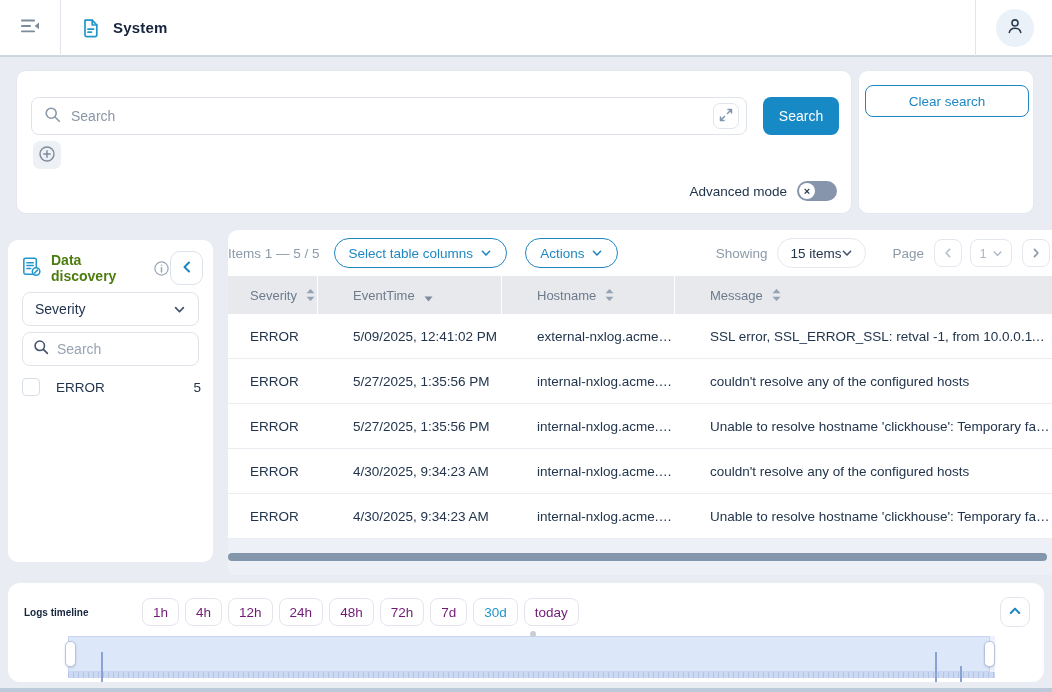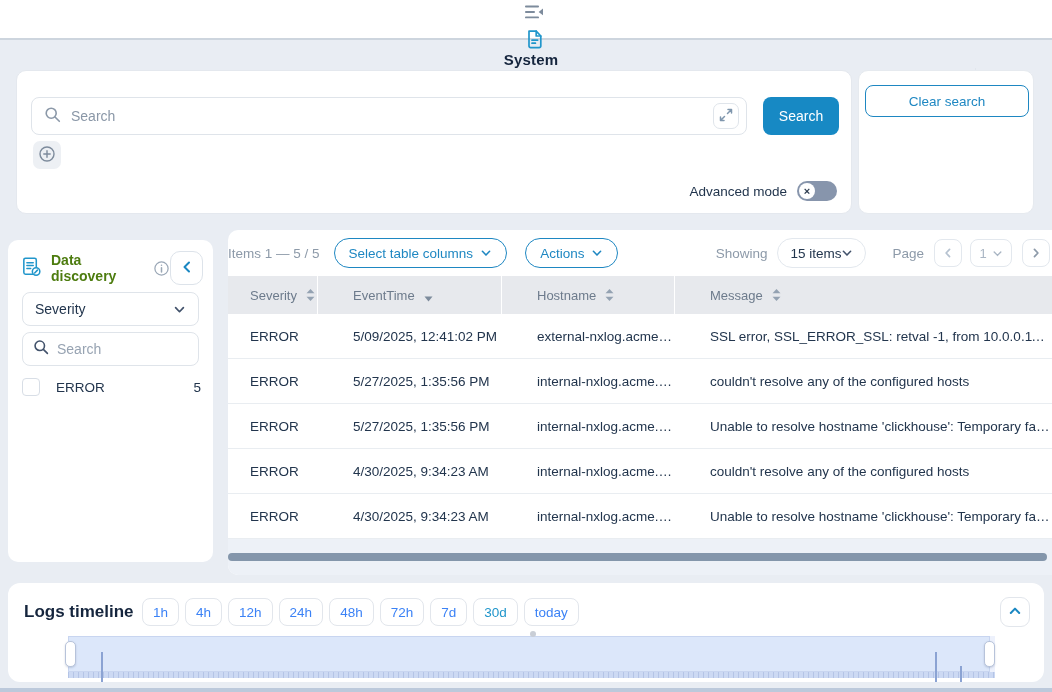--- a/index.html
+++ b/index.html
@@ -1,21 +1,21 @@
 <!DOCTYPE html>
 <html><head>
 <meta charset="utf-8">
 <style>
   * { margin:0; padding:0; box-sizing:border-box; }
   html,body { width:1052px; height:692px; }
   body { font-family:"Liberation Sans", sans-serif; background:#e9edf3; overflow:hidden; }
   #app { position:relative; width:1052px; height:692px; background:#e9edf3; }
 
   
-  .header { position:absolute; left:0; top:0; width:1052px; height:40px; background:#fff; border-bottom:2px solid #cdd5de; display:flex; align-items:center;flex-direction:column; }
+  .header { position:absolute; left:0; top:0; width:1052px; height:57px; background:#fff; border-bottom:2px solid #cdd5de; display:flex; align-items:center; }
   .menu-btn { width:30px; height:30px; margin-left:15px; border:none; background:transparent; cursor:pointer; display:flex; align-items:center; justify-content:center; }
   .hdr-divider { width:1px; height:57px; background:#e1e6ec; margin-left:15px; }
   .hdr-doc { margin-left:18px; display:flex; align-items:center; }
   .hdr-title { margin-left:10px; font-size:15px; font-weight:bold; color:#15253d; letter-spacing:.2px; }
   .hdr-right { margin-left:auto; display:flex; align-items:center; height:57px; }
   .avatar-btn { width:38px; height:38px; border-radius:50%; background:#eaf1f8; border:none; margin:0 18px 0 20px; display:flex; align-items:center; justify-content:center; cursor:pointer; }
 
   
   .search-card { position:absolute; left:16px; top:70px; width:836px; height:144px; background:#fff; border:1px solid #e4e8ee; border-radius:10px; }
   .search-input-wrap { position:absolute; left:14px; top:26px; width:716px; height:38px; border:1px solid #dfe4ea; border-radius:8px; background:#fff; display:flex; align-items:center; }
@@ -70,22 +70,22 @@
   .c0 { width:90px; padding-left:22px; } .c1 { width:184px; padding-left:35px; }
   .c2 { width:173px; padding-left:35px; } .c3 { flex:1; padding-left:35px; min-width:0; }
   .trow { display:flex; height:45px; align-items:center; border-bottom:1px solid #e9edf1; cursor:pointer; }
   .td { font-size:13.5px; color:#22354d; white-space:nowrap; overflow:hidden; text-overflow:ellipsis; }
   .hscroll-area { position:relative; height:36px; background:#edf1f7; border-radius:0 0 0 10px; }
   .hscroll-bar { position:absolute; left:0px; top:14px; width:819px; height:8px; background:#8496ab; border-radius:4px; cursor:pointer; }
 
   
   .timeline-panel { position:absolute; left:8px; top:583px; width:1036px; height:99px; background:#fff; border-radius:12px; }
   .tl-row { display:flex; align-items:center; height:34px; margin-top:12px; padding:0 14px 0 16px; }
-  .tl-title { font-size:17px; font-weight:bold; color:#15253d; width:118px; }
-  .range-btn { height:28px; padding:0 10px; margin-right:6px; background:#fff; border:1.5px solid #e2e6ec; border-radius:8px; font-size:13.5px; color:#3b82f6; cursor:pointer; font-family:"Liberation Sans",sans-serif; }
+  .tl-title { font-size:10px; font-weight:bold; color:#15253d; width:118px; }
+  .range-btn { height:28px; padding:0 10px; margin-right:6px; background:#fff; border:1.5px solid #e2e6ec; border-radius:8px; font-size:13.5px; color:#701a75; cursor:pointer; font-family:"Liberation Sans",sans-serif; }
   .range-btn.active { color:#2196cb; }
   .date-pill { margin-left:52px; height:30px; width:340px; border:1px solid #e2e6ec; border-radius:16px; display:flex; align-items:center; justify-content:center; gap:10px; cursor:pointer; background:#fff; }
   .date-txt { font-size:13.5px; color:#98a5b4; }
   .to-txt { font-size:13.5px; color:#22354d; }
   .tl-collapse { margin-left:auto; width:30px; height:30px; border:1px solid #e2e6ec; border-radius:9px; background:#fff; display:flex; align-items:center; justify-content:center; cursor:pointer; }
 
   .chart { position:absolute; left:60px; top:50px; width:927px; height:45px; }
   .chart-track { position:absolute; left:0; top:3px; width:100%; height:36px; background:#edf1fc; }
   .chart-axis { position:absolute; left:0; top:39px; width:100%; height:6px; background:#ccd9f3;
                 background-image:repeating-linear-gradient(90deg,#b4c4e6 0 1px,transparent 1px 5px); }

